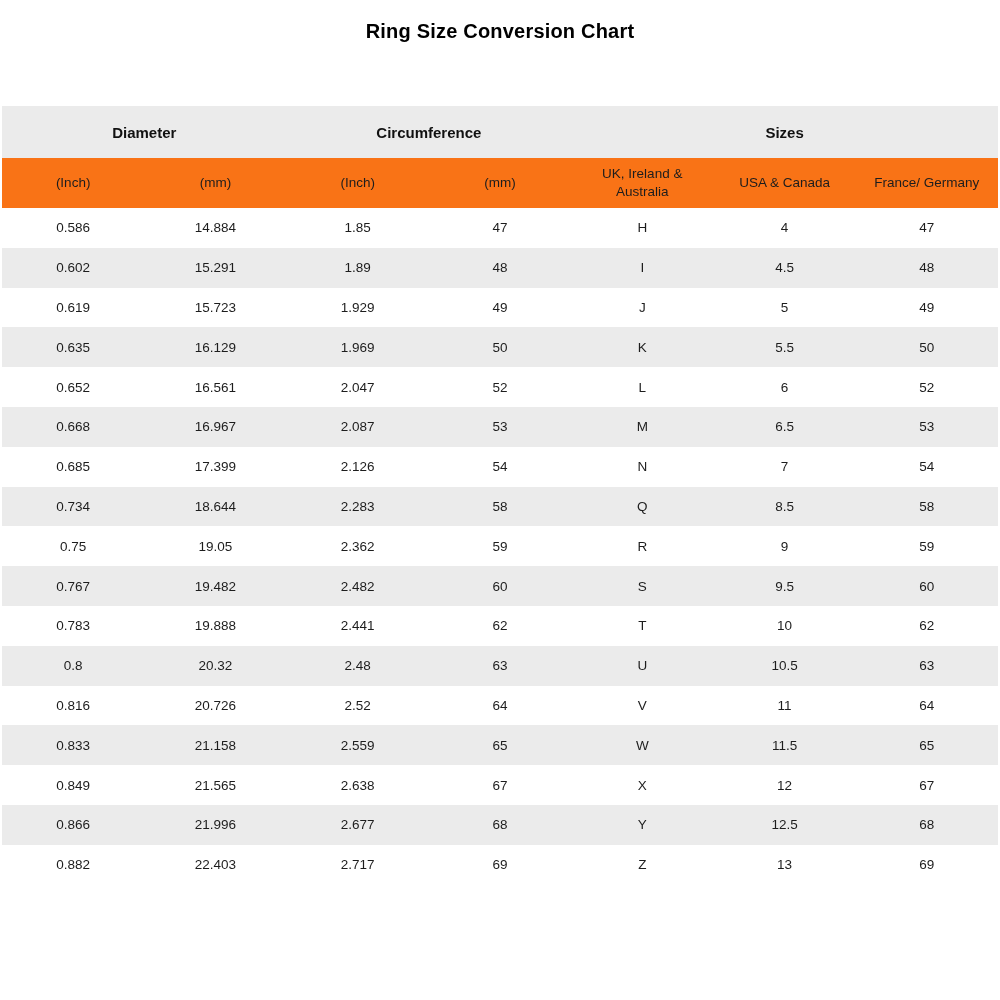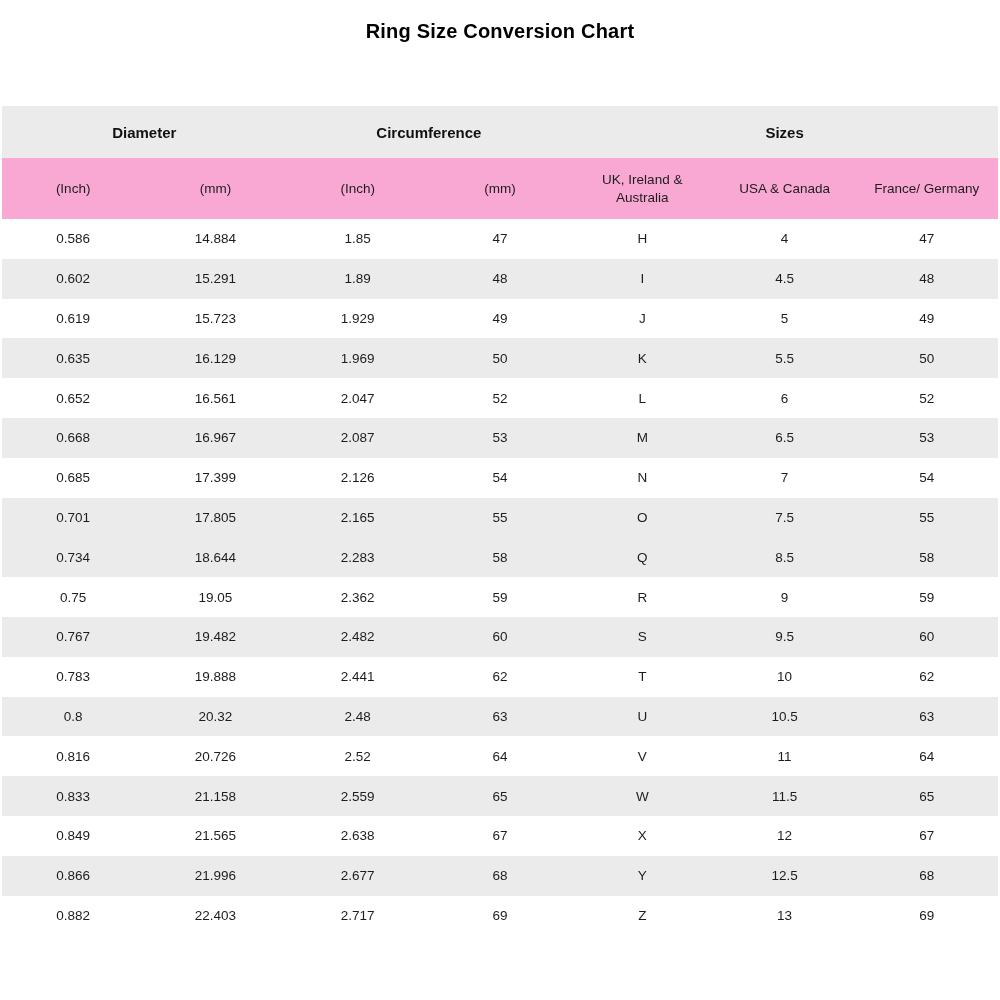--- a/index.html
+++ b/index.html
@@ -44,22 +44,22 @@
   tr.group-row {
     background: #ebebeb;
     height: 52px;
   }
   tr.group-row th {
     font-size: 15px;
     font-weight: 700;
     color: #111111;
   }
   tr.sub-row {
-    background: #f9a8d4;
-    height: 61px;
+    background: #f97316;
+    height: 50px;
   }
   tr.sub-row th {
     line-height: 1.3;
   }
   tbody tr {
     height: 39.8px;
     background: #ffffff;
   }
   tbody tr.shaded {
     background: #ebebeb;
@@ -156,29 +156,20 @@
         <tr>
           <td>0.685</td>
           <td>17.399</td>
           <td>2.126</td>
           <td>54</td>
           <td>N</td>
           <td>7</td>
           <td>54</td>
         </tr>
         <tr class="shaded">
-          <td>0.701</td>
-          <td>17.805</td>
-          <td>2.165</td>
-          <td>55</td>
-          <td>O</td>
-          <td>7.5</td>
-          <td>55</td>
-        </tr>
-        <tr class="shaded">
           <td>0.734</td>
           <td>18.644</td>
           <td>2.283</td>
           <td>58</td>
           <td>Q</td>
           <td>8.5</td>
           <td>58</td>
         </tr>
         <tr>
           <td>0.75</td>

